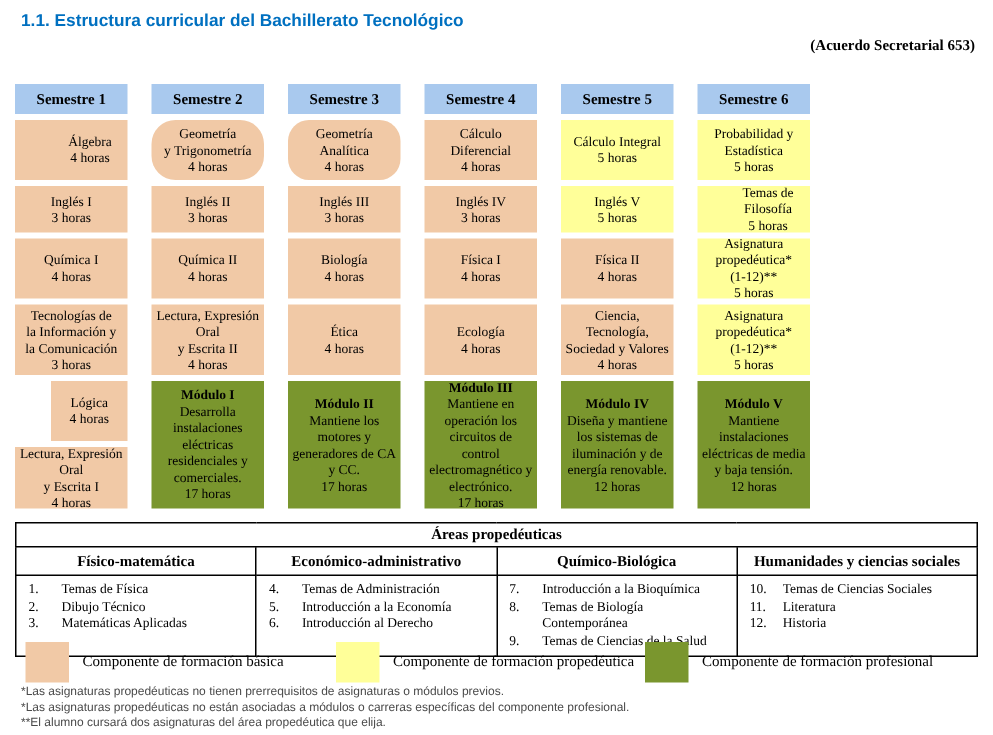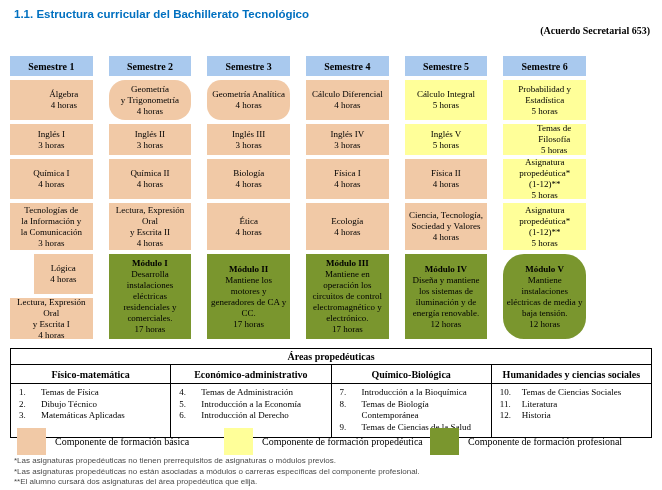--- a/index.html
+++ b/index.html
@@ -3,21 +3,21 @@
 <meta charset="utf-8">
 <style>
   * { margin:0; padding:0; box-sizing:border-box; }
   body { width:662px; height:490px; background:#ffffff; position:relative;
          font-family:"Liberation Serif", serif; color:#000; overflow:hidden; }
 
   .page-title { position:absolute; left:14px; top:8px; font-family:"Liberation Sans", sans-serif;
                 font-size:11.5px; font-weight:bold; color:#0070C0; }
   .acuerdo   { position:absolute; right:12px; top:25px; font-size:10px; font-weight:bold; }
 
-  .semester-grid { position:absolute; left:10px; top:56px; width:576px;
+  .semester-grid { position:absolute; left:10px; top:56px; width:530px;
                    display:grid; grid-template-columns:repeat(6,1fr);
                    grid-template-rows:20px 40px 31px 40px 47px 40px 41px;
                    gap:4px 16px; }
   .sem-header { background:var(--hdr); display:flex; align-items:center; justify-content:center;
                 font-weight:bold; font-size:10px; }
   .cell { display:flex; flex-direction:column; align-items:center; justify-content:center;
           text-align:center; font-size:9px; line-height:11px; padding:1px 3px; white-space:pre-line; }
   .cell.basic { background:var(--basic); }
   .cell.prop  { background:var(--prop); }
   .cell.prof  { background:var(--prof); }
@@ -84,21 +84,21 @@
     <div class="cell basic" style="grid-area: 4 / 5 / span 1;"><div class="cname">Física II</div><div class="hours">4 horas</div></div>
     <div class="cell basic" style="grid-area: 5 / 5 / span 1;"><div class="cname">Ciencia, Tecnología,
 Sociedad y Valores</div><div class="hours">4 horas</div></div>
     <div class="cell prof" style="grid-area: 6 / 5 / span 2;"><div class="mname">Módulo IV</div><div class="mdesc">Diseña y mantiene los sistemas de iluminación y de energía renovable.</div><div class="hours">12 horas</div></div>
     <div class="cell prop" style="grid-area: 2 / 6 / span 1;"><div class="cname">Probabilidad y Estadística</div><div class="hours">5 horas</div></div>
     <div class="cell prop" style="grid-area: 3 / 6 / span 1; padding-left: 22px;"><div class="cname">Temas de Filosofía</div><div class="hours">5 horas</div></div>
     <div class="cell prop" style="grid-area: 4 / 6 / span 1;"><div class="cname">Asignatura propedéutica*
 (1-12)**</div><div class="hours">5 horas</div></div>
     <div class="cell prop" style="grid-area: 5 / 6 / span 1;"><div class="cname">Asignatura propedéutica*
 (1-12)**</div><div class="hours">5 horas</div></div>
-    <div class="cell prof" style="grid-area: 6 / 6 / span 2; border-radius: 21px;"><div class="mname">Módulo V</div><div class="mdesc">Mantiene instalaciones eléctricas de media y baja tensión.</div><div class="hours">12 horas</div></div>
+    <div class="cell prof" style="grid-area: 6 / 6 / span 2;"><div class="mname">Módulo V</div><div class="mdesc">Mantiene instalaciones eléctricas de media y baja tensión.</div><div class="hours">12 horas</div></div>
   </div>
 
 <table class="areas-table">
   <tbody>
       <tr>
         <th class="areas-title" colspan="4">Áreas propedéuticas</th>
       </tr>
       <tr>
         <th class="area-hdr">Físico-matemática</th>
         <th class="area-hdr">Económico-administrativo</th>

